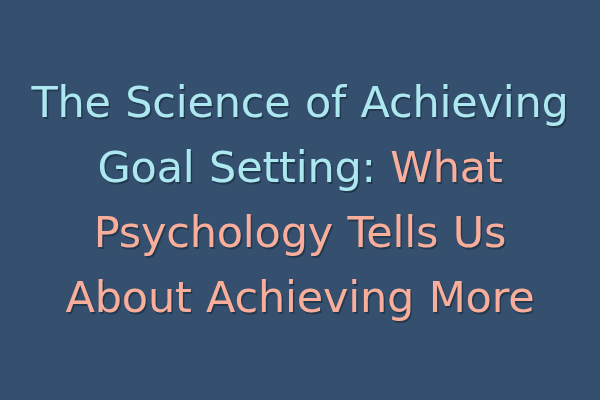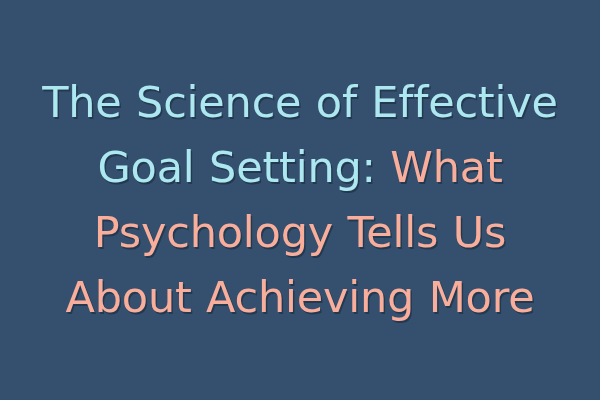--- a/index.html
+++ b/index.html
@@ -54,16 +54,16 @@
   .seg-accent {
     color: #F9AE9C;
   }
 </style>
 </head>
 <body style="background: rgb(52, 80, 110);">
 
 <div id="title-card" style="background: rgb(52, 80, 110);">
 
   <h1 id="headline" style="font-size: 43px; line-height: 65px; text-align: center;">
-    <span class="seg seg-primary" style="color: rgb(173, 232, 240);">The Science of Effective Goal Setting: </span><span class="seg seg-accent" style="color: rgb(249, 174, 156);">What Psychology Tells Us About Achieving More</span>
+    <span class="seg seg-primary" style="color: rgb(173, 232, 240);">The Science of Achieving Goal Setting: </span><span class="seg seg-accent" style="color: rgb(249, 174, 156);">What Psychology Tells Us About Achieving More</span>
   </h1>
 
 </div>
 
 </body></html>

